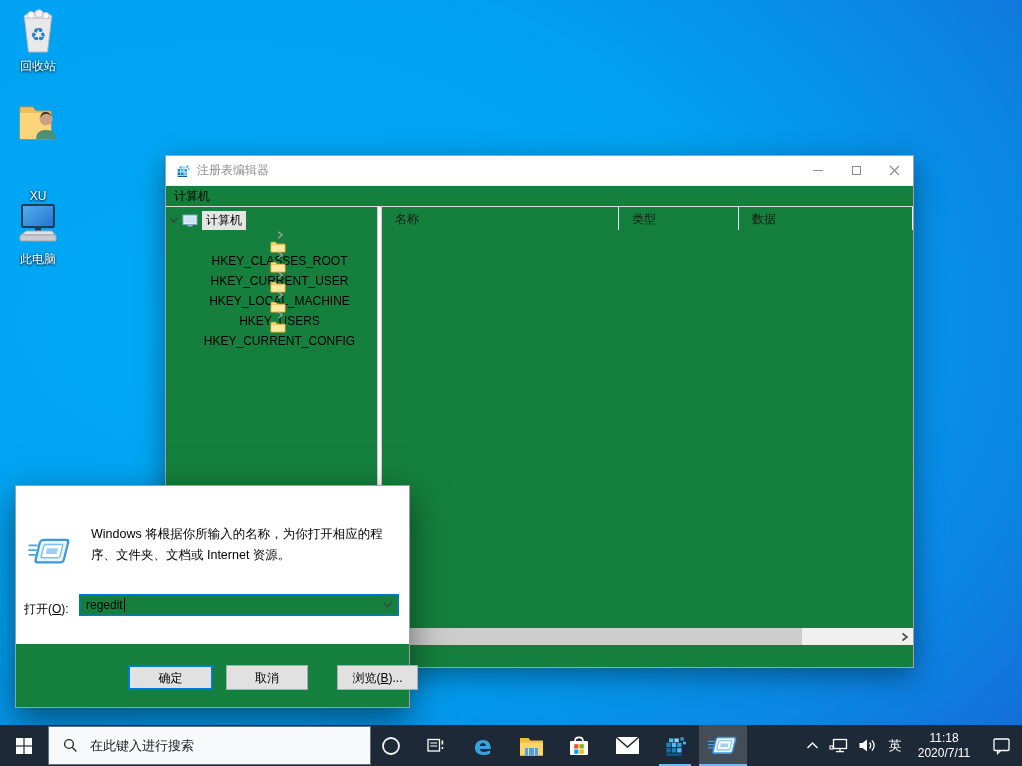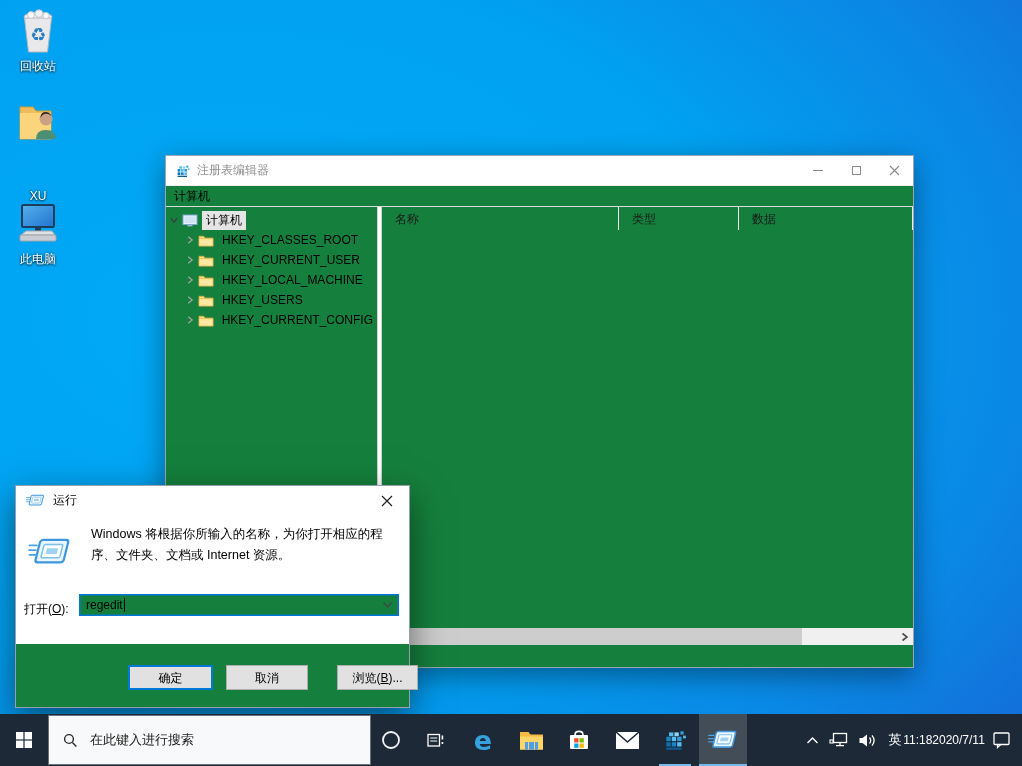--- a/index.html
+++ b/index.html
@@ -34,21 +34,21 @@
   .menu-item { padding:0 8px; line-height:22px; color:#1a1a1a; }
   .re-addressbar { height:22px; line-height:20px; padding-left:8px; border-top:1px solid #f0f0f0; border-bottom:1px solid #dcdcdc; color:#000; }
   .re-content { display:flex; height:438px; }
   .re-tree { width:211px; padding-top:3px; overflow:hidden; }
   .splitter { width:5px; border-left:1px solid #d0d0d0; border-right:1px solid #d0d0d0; background:#fff; }
   .tree-row { height:20px; display:flex; align-items:center; }
   .tree-row .chev { width:16px; display:flex; justify-content:center; }
   .tree-row .t-ico { margin-right:4px; }
   .tree-row .t-lbl { padding:1px 4px; white-space:nowrap; }
   .tree-root .t-lbl.selected { background:#e5e5e5; }
-  .tree-child { padding-left:16px; }
+  .tree-child { padding-left:16px;flex-direction:column; }
   .re-list { flex:1; position:relative; }
   .list-header { display:flex; height:23px; }
   .col-h { border-right:1px solid #ebebeb; padding:4px 0 0 13px; color:#1a1a1a; }
   .col-name { width:237px; } .col-type { width:120px; } .col-data { flex:1; }
   .hscroll { position:absolute; left:0; right:0; bottom:0; height:17px; background:#f0f0f0; }
   .hscroll .thumb { position:absolute; left:4px; top:0; width:416px; height:17px; background:#cdcdcd; }
   .hscroll .arrow-r { position:absolute; right:0; top:0; width:17px; height:17px; display:flex; align-items:center; justify-content:center; }
 
   
   .run-dialog {
@@ -68,36 +68,36 @@
   .rd-caret { width:1px; height:14px; background:#000; margin-left:1px; }
   .rd-combo .dd { margin-left:auto; width:22px; display:flex; justify-content:center; }
   .rd-footer { position:absolute; left:0; right:0; bottom:0; height:63px; background:#15803d; }
   .rd-btn { position:absolute; top:21px; height:25px; background:#e1e1e1; border:1px solid #adadad; font-size:12px; font-family:inherit; color:#000; text-align:center; line-height:22px; }
   .rd-btn.ok { left:112px; width:85px; border:2px solid #0078d7; line-height:20px; }
   .rd-btn.cancel { left:210px; width:82px; }
   .rd-btn.browse { left:302px; width:81px;margin-left:19px; }
   u { text-decoration:underline; }
 
   
-  .taskbar { position:absolute; left:0; bottom:0; width:1022px; height:52px; background:#1d2936; z-index:50; display:flex; align-items:stretch; }
+  .taskbar { position:absolute; left:0; bottom:0; width:1022px; height:41px; background:#1d2936; z-index:50; display:flex; align-items:stretch; }
   .tb-btn { width:48px; display:flex; align-items:center; justify-content:center; position:relative; }
   .tb-start { width:48px; }
   .tb-search { width:323px; margin:1px 0; background:#f8f9fa; border:1px solid #66727e; display:flex; align-items:center; }
   .tb-search .mag { margin-left:14px; }
   .tb-search .ph { margin-left:12px; font-size:13px; color:#1a1a1a; }
   .tb-cortana { width:40px; }
   .underline { position:absolute; bottom:0; height:2px; background:#76b9ed; }
   .ul-partial { left:8px; right:8px; }
   .ul-full { left:0; right:0; }
   .tb-run-active { background:rgba(255,255,255,.17); }
   .edge-e { font-size:27px; font-weight:bold; color:#35a3e0; font-family:"DejaVu Sans",sans-serif; line-height:1; }
   .tray { margin-left:auto; display:flex; align-items:stretch; }
   .tray-btn { display:flex; align-items:center; justify-content:center; }
   .tray-lang { width:26px; color:#fff; font-size:13px; }
-  .tray-clock { width:72px; flex-direction:row; color:#fff; font-size:12px; line-height:15px; text-align:center; }
+  .tray-clock { width:72px; flex-direction:column; color:#fff; font-size:12px; line-height:15px; text-align:center; }
   .tray-chev { width:26px; } .tray-net { width:27px; } .tray-vol { width:30px; } .tray-action { width:42px; }
 </style>
 </head>
 <body>
 
 <svg width="0" height="0" style="position:absolute" aria-hidden="true">
   <defs>
     <symbol id="sym-folder" viewBox="0 0 16 13">
       <path d="M1 2.2 h4.6 l1.4 1.8 H15 v8 H1 z" fill="#fedf84" stroke="#d8a938" stroke-width="0.8"></path>
       <path d="M1 4.6 H15 V12 H1 z" fill="#ffe9a2" stroke="#d8a938" stroke-width="0.6"></path>
@@ -310,33 +310,20 @@
           <svg width="8" height="10" viewBox="0 0 8 10">
               <polyline points="1.5,1.5 6,5 1.5,8.5" fill="none" stroke="#4c4c4c" stroke-width="1.6"></polyline>
             </svg>
         </div>
       </div>
     </div>
   </div>
 </div>
 
 <div class="run-dialog">
-  <div class="rd-titlebar">
-    <span class="rd-ico">
-      <svg width="19" height="15" viewBox="0 0 46 34">
-          <use href="#sym-run"></use>
-        </svg>
-    </span>
-    <span class="rd-title">运行</span>
-    <span class="rd-close">
-      <svg width="12" height="12" viewBox="0 0 12 12">
-          <path d="M1 1 L11 11 M11 1 L1 11" stroke="#1a1a1a" stroke-width="1.1"></path>
-        </svg>
-    </span>
-  </div>
 
   <span class="rd-bigicon">
     <svg width="44" height="32" viewBox="0 0 46 34">
         <use href="#sym-run"></use>
       </svg>
   </span>
 
   <div class="rd-desc">Windows 将根据你所输入的名称，为你打开相应的程序、文件夹、文档或 Internet 资源。</div>
 
   <label class="rd-open-lbl">打开(<u>O</u>):</label>

